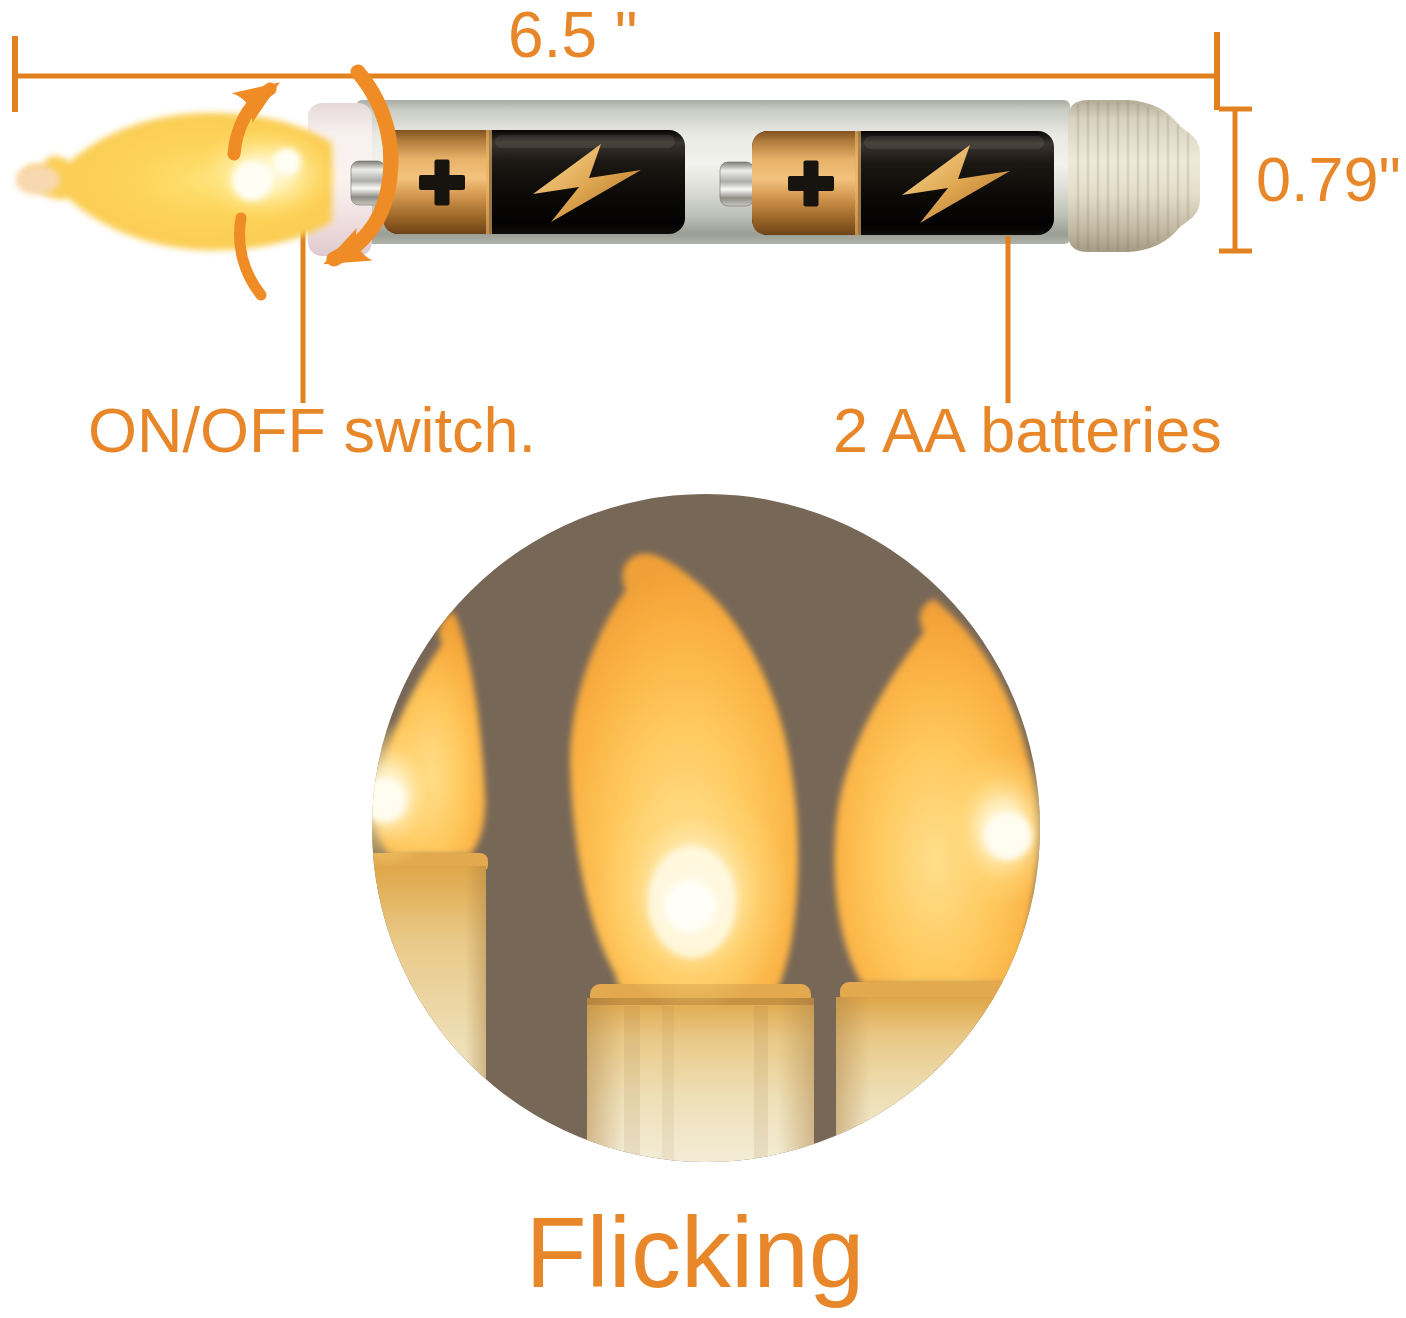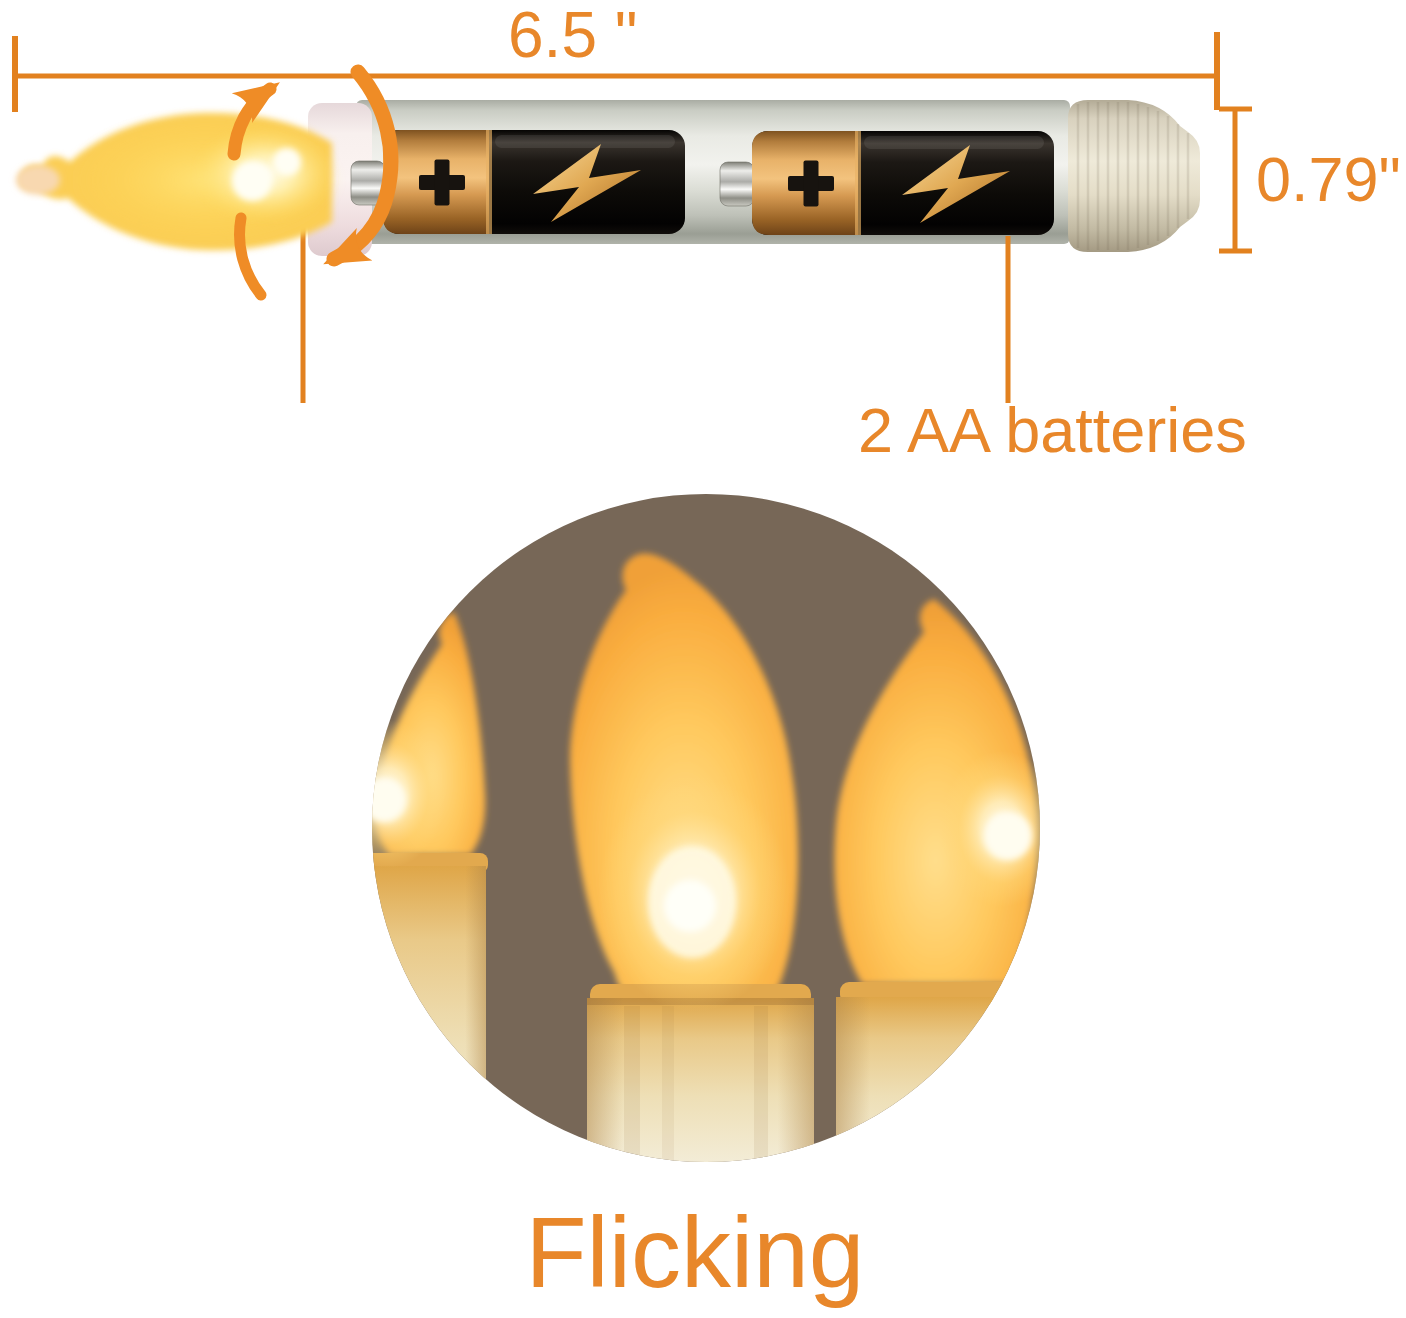--- a/index.html
+++ b/index.html
@@ -7,21 +7,21 @@
        font-family:"Liberation Sans",sans-serif;}
   .stage{position:absolute;inset:0;}
   svg{display:block;}
   .diagram-svg{position:absolute;left:0;top:0;}
   .inset-svg{position:absolute;left:372px;top:494px;}
   .label{position:absolute;color:#E8872A;white-space:nowrap;line-height:1.05;
          font-family:"Liberation Sans",sans-serif;}
   .label-length{left:508px;top:2px;font-size:64px;}
   .label-diameter{left:1256px;top:146px;font-size:63px;}
   .label-switch{left:88px;top:397px;font-size:63px;}
-  .label-battery{left:858px;top:397px;font-size:63px;}
+  .label-battery{left:833px;top:397px;font-size:63px;}
   .label-caption{left:0;right:0;top:1200px;text-align:center;font-size:100px;
                  transform:translateX(-8px);}
 </style>
 </head>
 <body>
 
 <div class="stage">
 
   <svg class="diagram-svg" width="1406" height="470" viewBox="0 0 1406 470">
     <defs>
@@ -166,20 +166,21 @@
 
     <g fill="none" stroke="#EF8C26" stroke-linecap="round">
       <path d="M358,72 C388,108 397,152 387,194 C380,224 361,246 334,259" stroke-width="15" marker-end="url(#arrowHead)"></path>
       <path d="M234,154 C236,128 248,104 270,89" stroke-width="13" marker-end="url(#arrowHead)"></path>
       <path d="M241,218 C236,246 244,274 261,295" stroke-width="11"></path>
     </g>
   </svg>
 
   <div class="label label-length">6.5 "</div>
   <div class="label label-diameter">0.79"</div>
+  <div class="label label-switch">ON/OFF switch.</div>
   <div class="label label-battery">2 AA batteries</div>
 
   <svg class="inset-svg" width="668" height="668" viewBox="0 0 668 668">
     <defs>
       <clipPath id="insetClip">
           <circle cx="334" cy="334" r="334"></circle>
         </clipPath>
       <radialGradient id="inFlame" cx="0.5" cy="0.68" r="0.65">
         <stop offset="0" stop-color="#FFDE8C"></stop>
           <stop offset="0.45" stop-color="#FFC95E"></stop>

